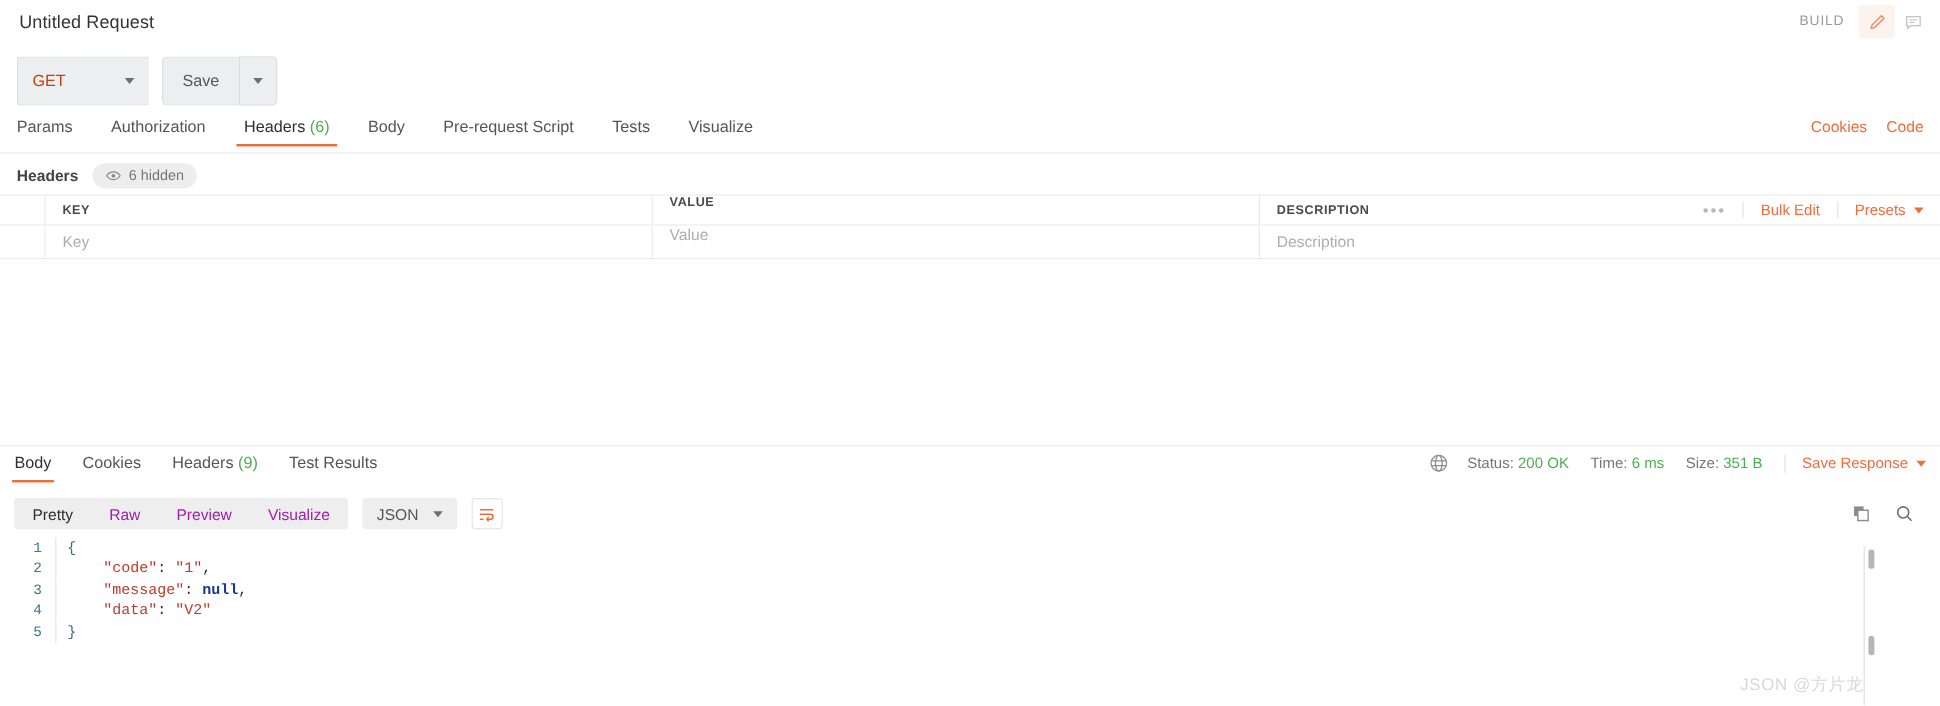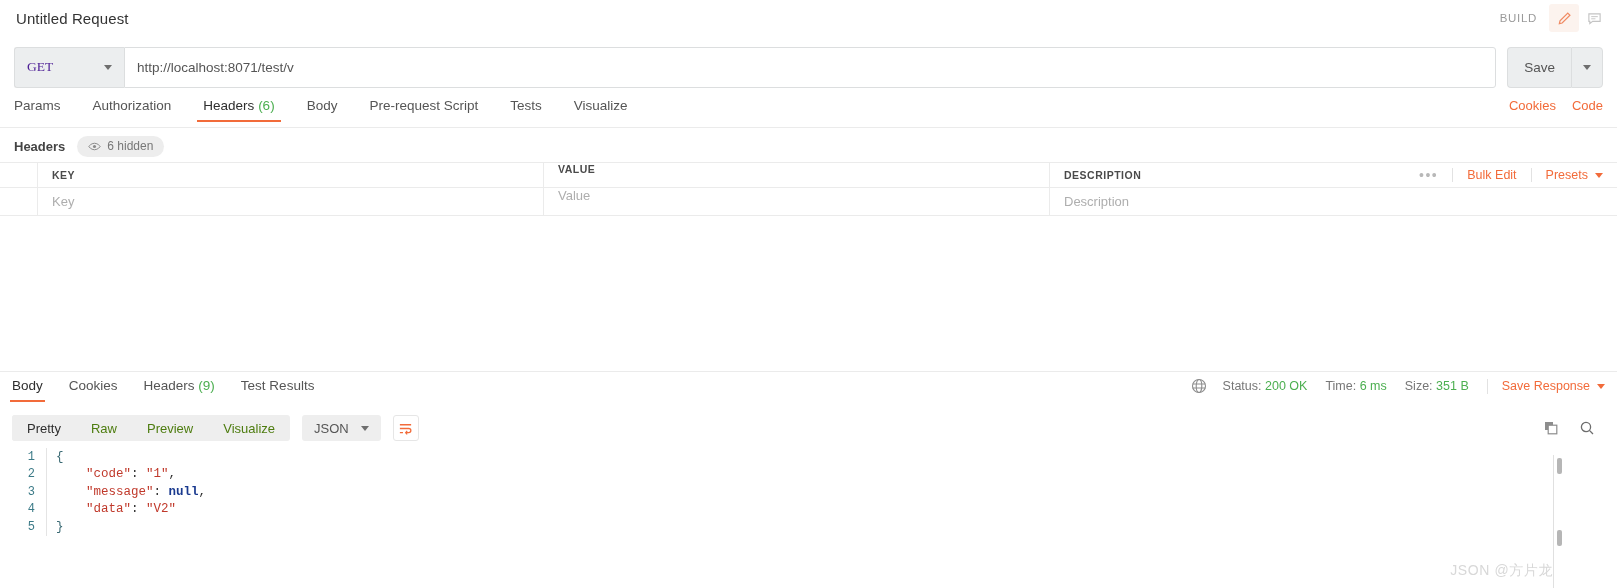--- a/index.html
+++ b/index.html
@@ -34,21 +34,21 @@
 
   
   .urlrow {
     position:absolute; left:0; top:46px; width:1617px; height:42px;
     display:flex; align-items:center; padding:0 14px;
   }
   .method {
     width:110px; height:41px; background:#eceeef; border:1px solid #dcdedf;
     border-right:none; border-radius:3px 0 0 3px;
     display:flex; align-items:center; justify-content:space-between;
-    padding:0 12px; font-size:13.5px; color:#4c1d95;font-family:Liberation Serif, serif;
+    padding:0 12px; font-size:13.5px; color:#c2410c;
   }
   .url {
     flex:1; height:41px; background:#fff; border:1px solid #dcdedf;
     border-radius:0 3px 3px 0; display:flex; align-items:center;
     padding:0 12px; font-size:13.5px; color:#555;
   }
   .send-group { display:flex; margin-left:12px; }
   .send-btn {
     height:41px; background:#0d8bff; color:#fff; font-size:14.5px; font-weight:bold;
     display:flex; align-items:center; justify-content:center; padding:0 26px;
@@ -146,21 +146,21 @@
 
   
   .bodybar {
     position:absolute; left:0; top:414px; width:1617px; height:28px;
     display:flex; align-items:center; padding-left:12px;
   }
   .seg {
     display:flex; height:26px; background:#eeeeee; border-radius:3px; overflow:hidden;
   }
   .seg span {
-    display:flex; align-items:center; padding:0 15px; font-size:13px; color:#4d7c0f;
+    display:flex; align-items:center; padding:0 15px; font-size:13px; color:#a21caf;
   }
   .seg span.on { background:#eeeeee; color:#2e2e2e; }
   .fmt-select {
     display:flex; align-items:center; gap:12px; height:26px; margin-left:12px;
     background:#eeeeee; border-radius:3px; padding:0 12px; font-size:13px; color:#555;
   }
   .wrap-btn {
     margin-left:12px; width:26px; height:26px; border:1px solid #e6e6e6; border-radius:3px;
     display:flex; align-items:center; justify-content:center;
   }
@@ -214,23 +214,20 @@
           <path d="M4.5 6h7M4.5 8.3h4.5" stroke-width="1"></path>
         </svg>
       </div>
     </div>
   </div>
 
   <div class="urlrow">
     <div class="method">
       <span>GET</span>
       <span class="caret dark"></span>
-    </div>
-    <div class="url">
-      <span>http://localhost:8071/test/v</span>
     </div>
     <div class="save-group">
       <div class="save-btn">Save</div>
       <div class="save-caret">
         <span class="caret dark"></span>
       </div>
     </div>
   </div>
 
   <div class="reqtabs">

